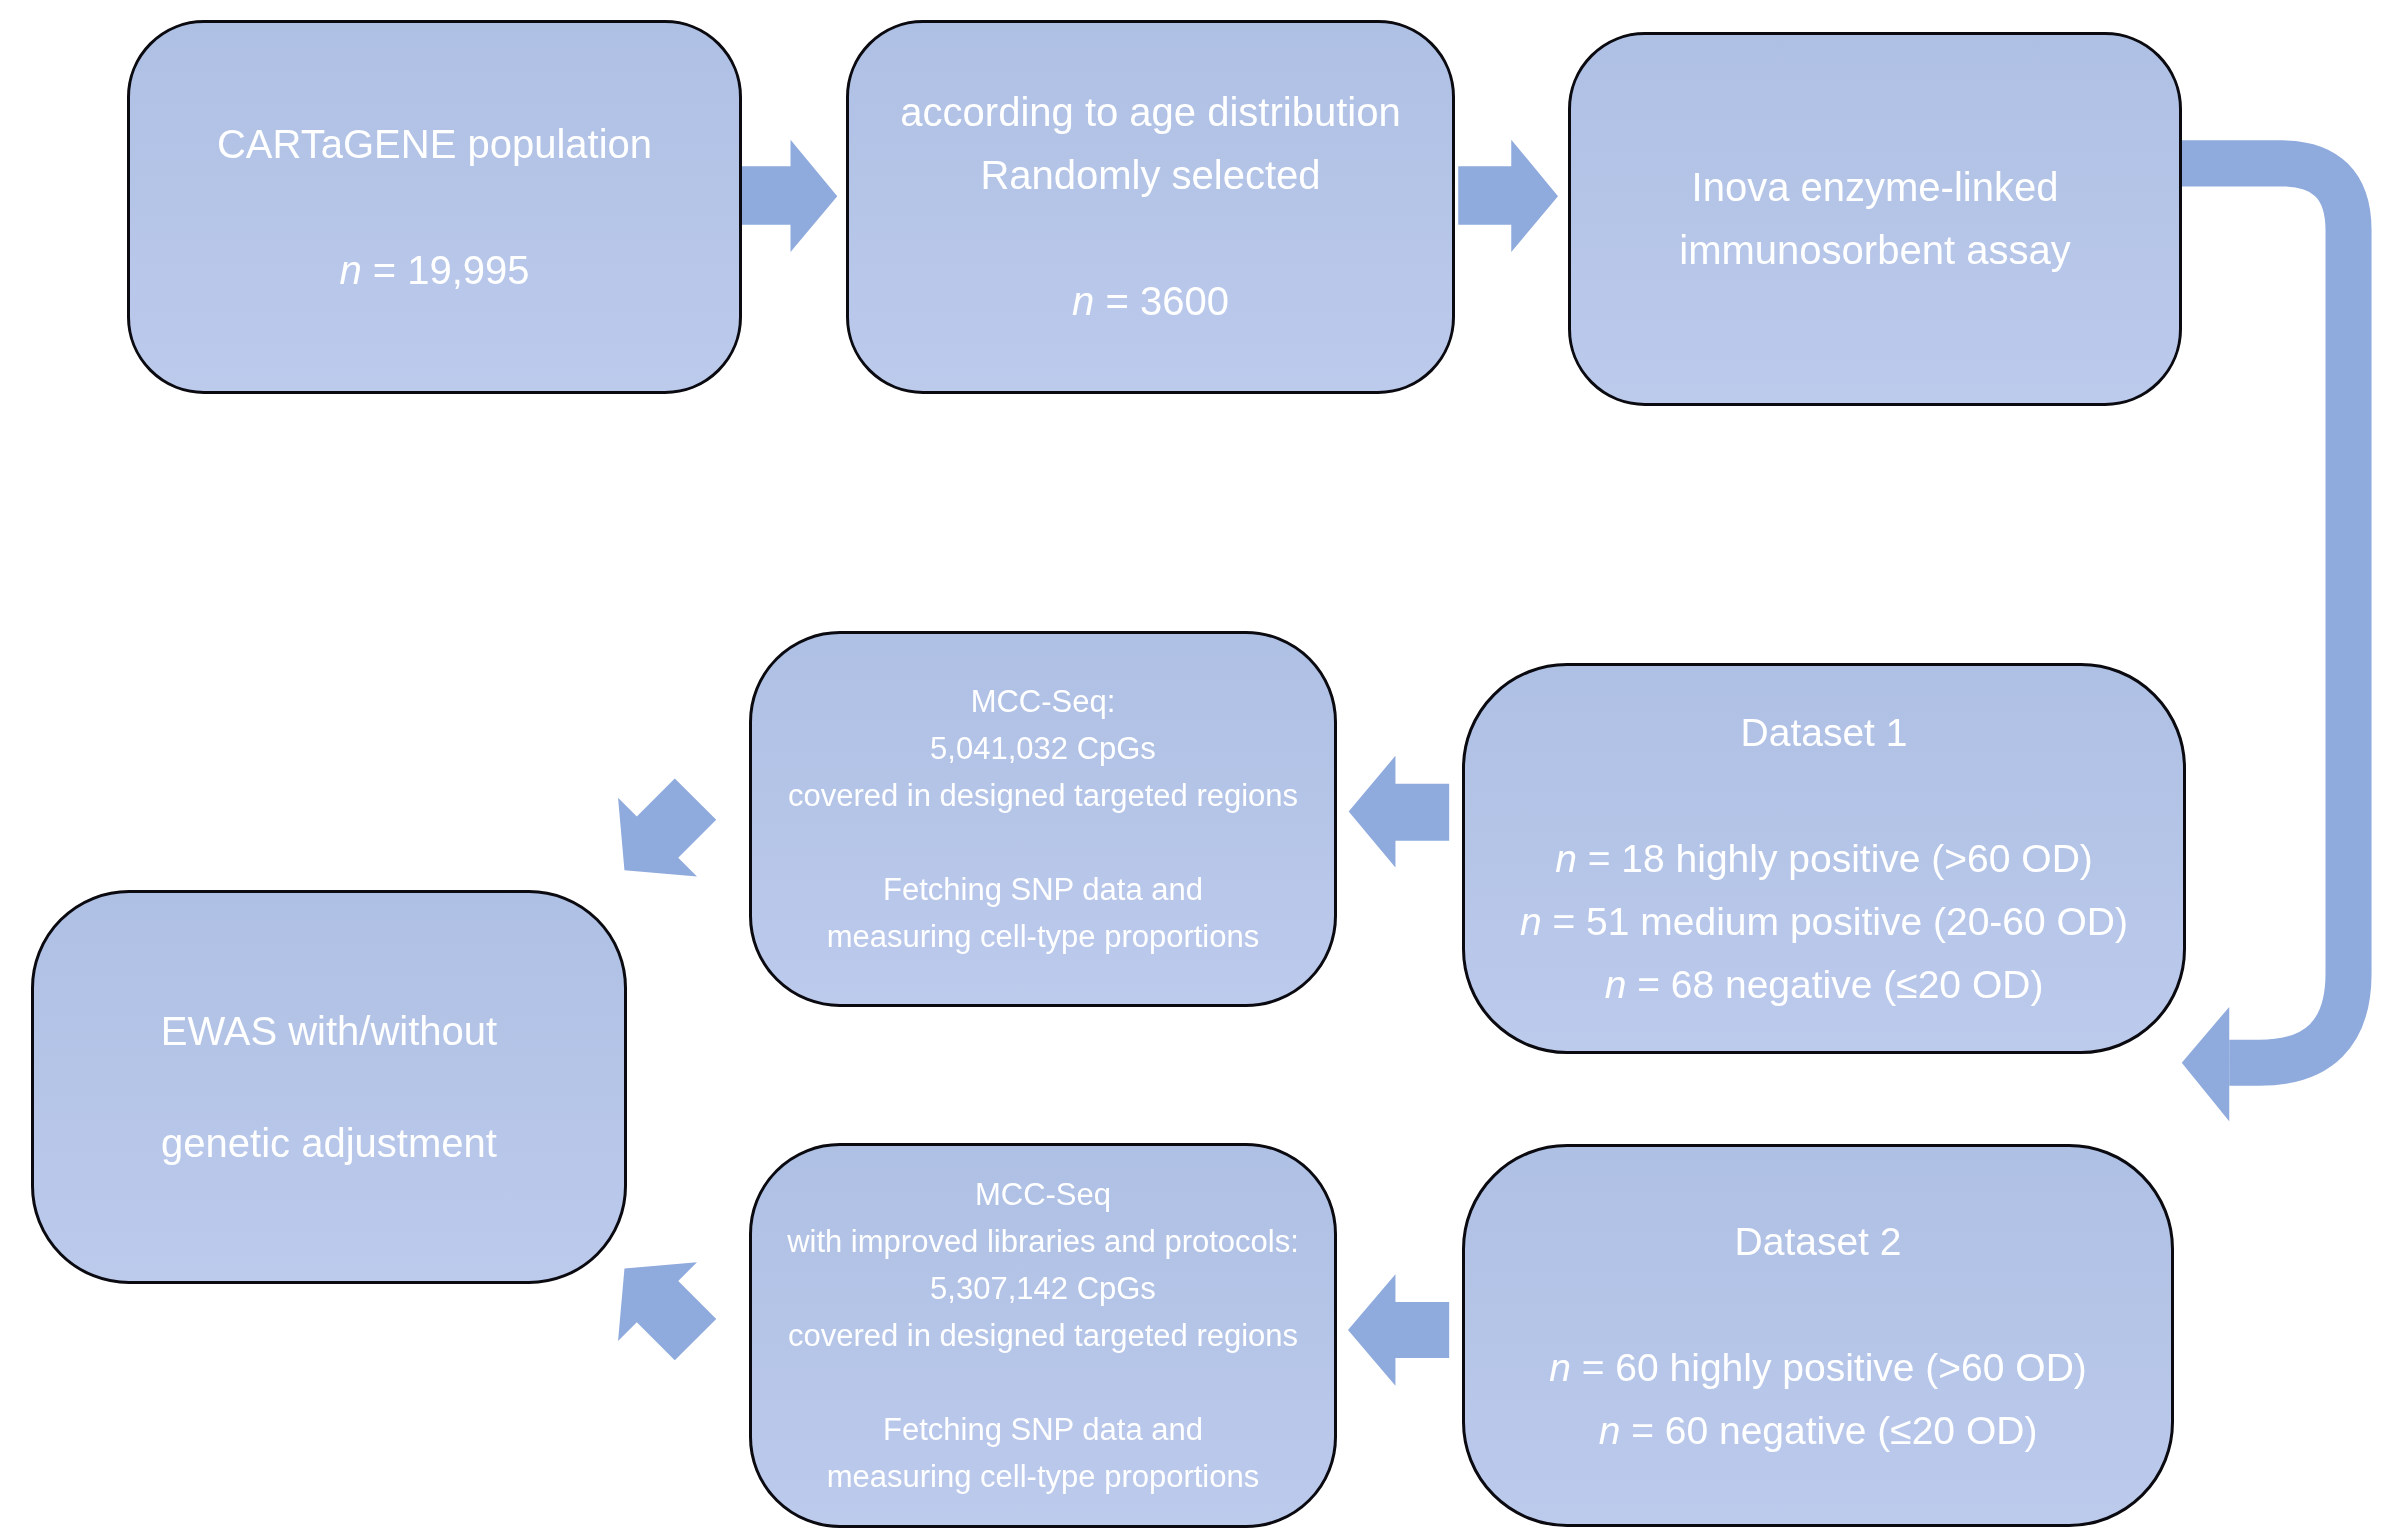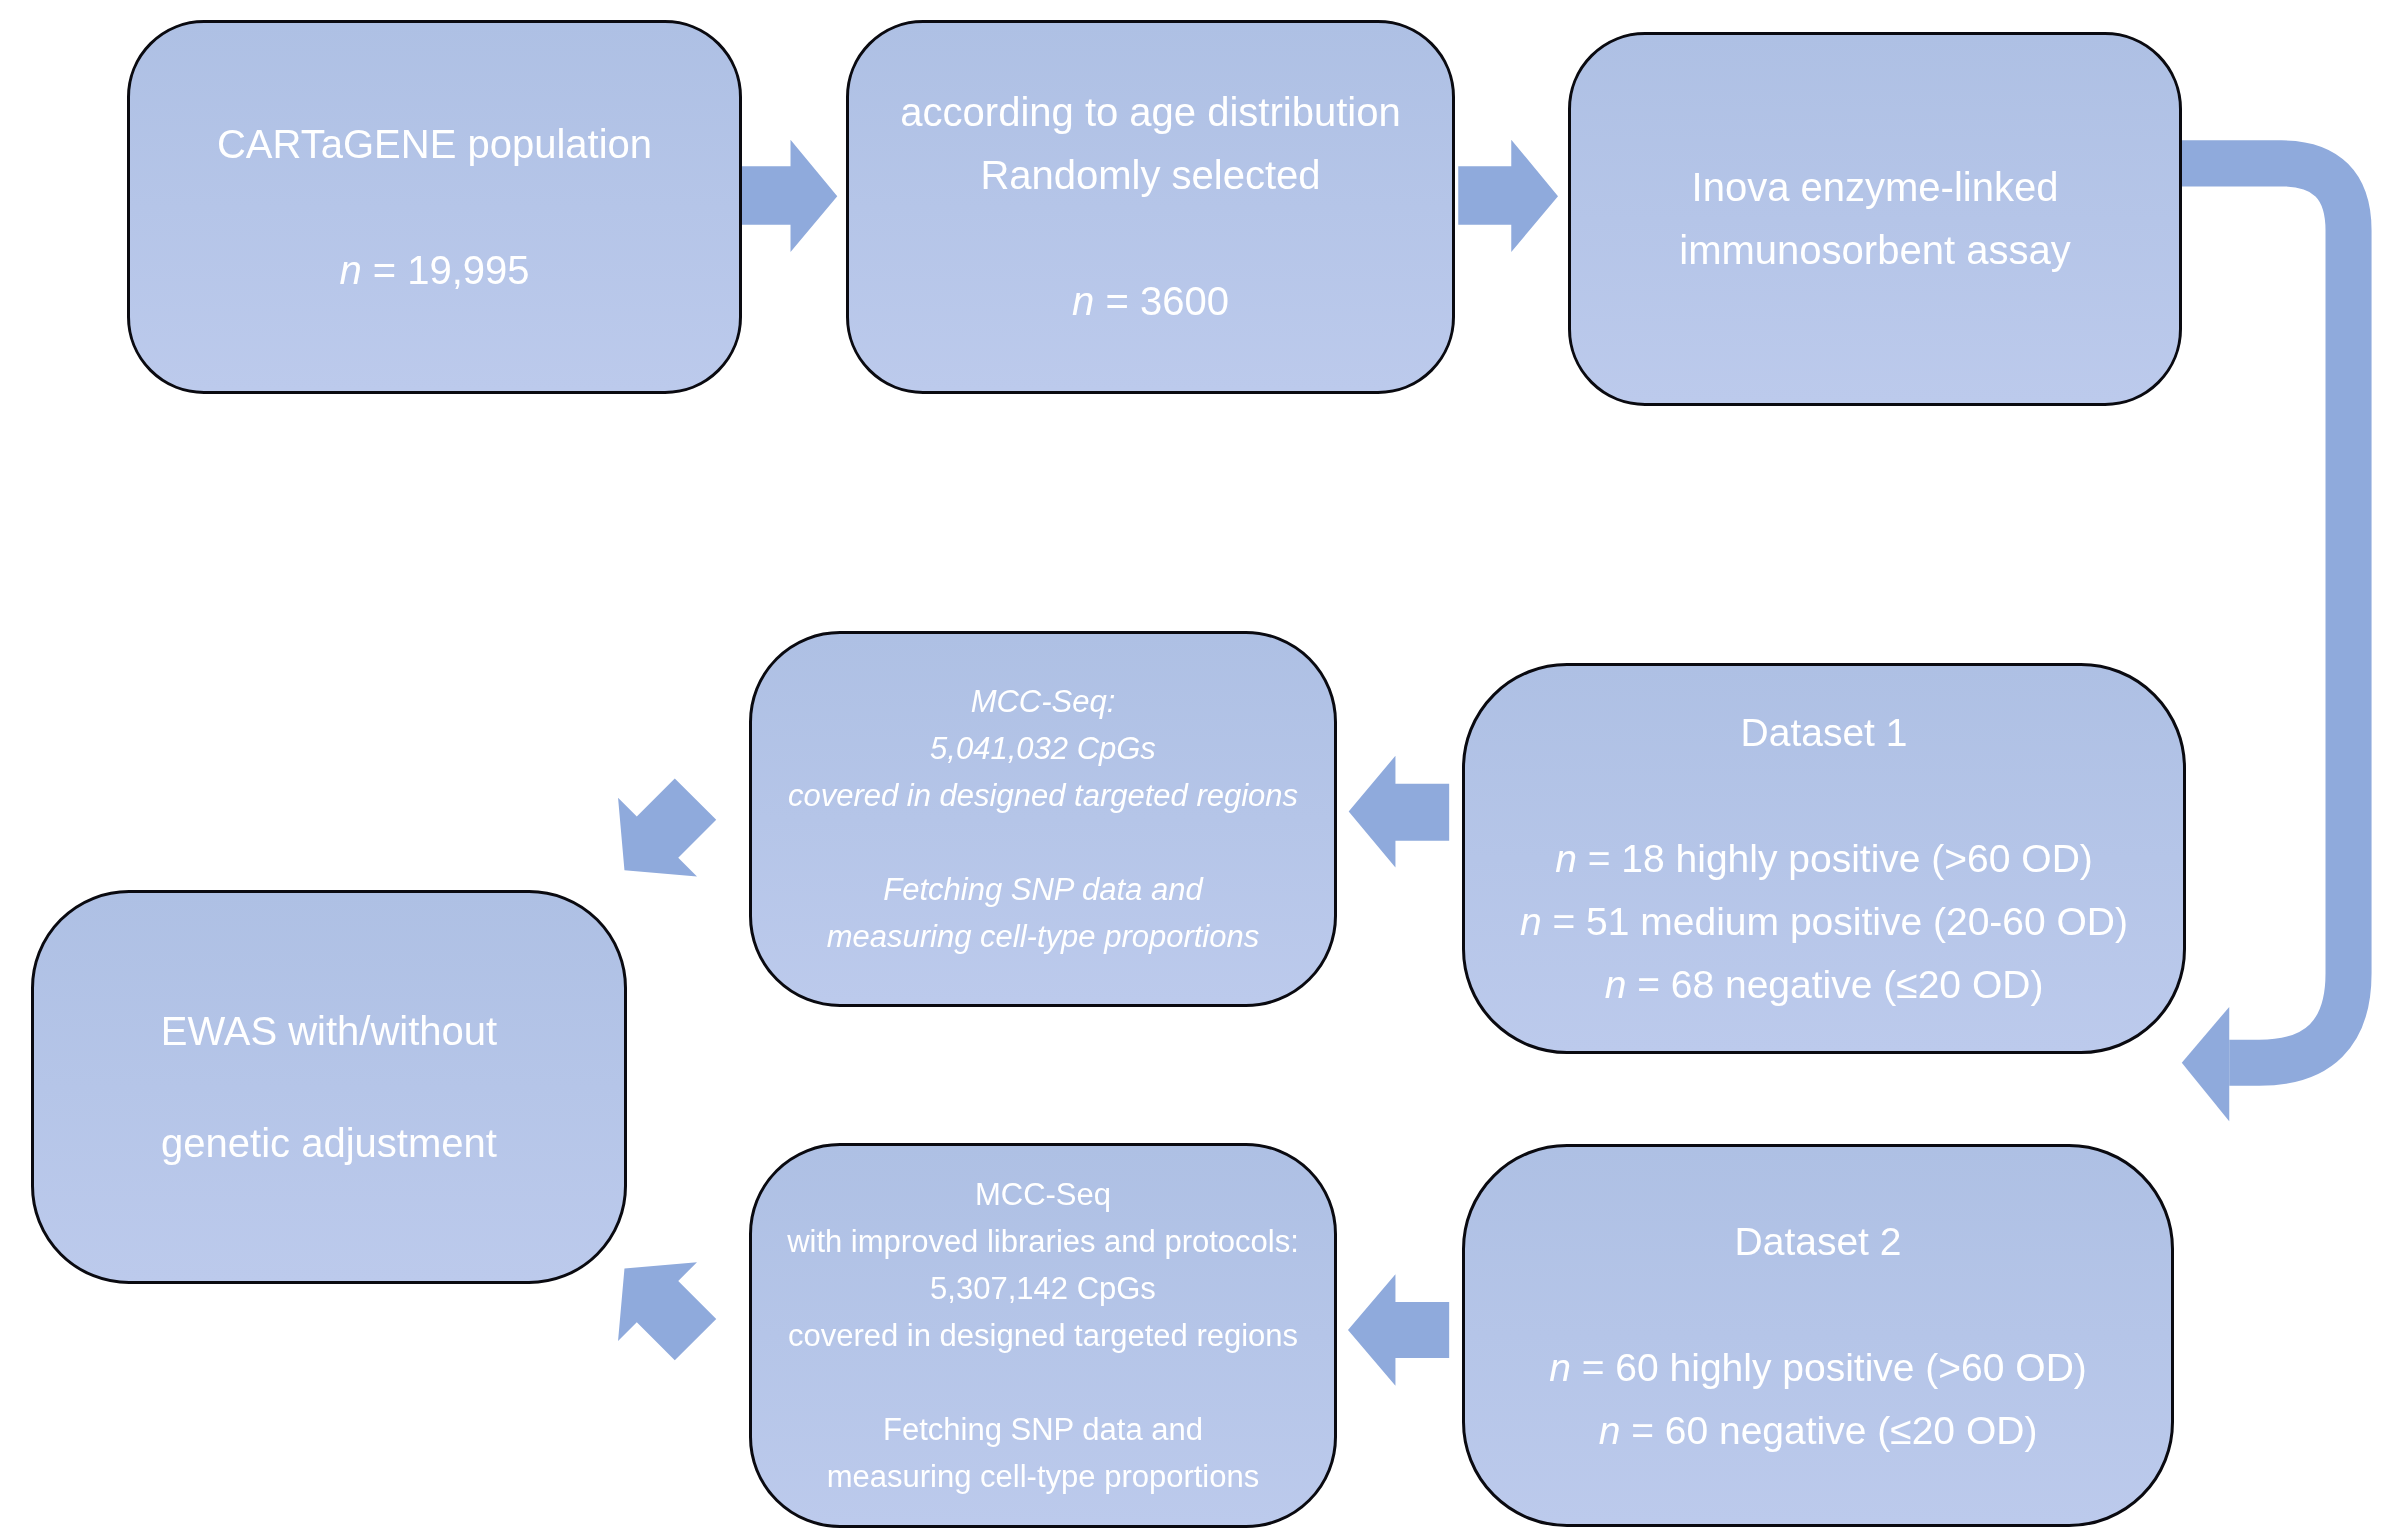--- a/index.html
+++ b/index.html
@@ -68,21 +68,21 @@
     </div>
 
   <div class="box f-data r150" style="left:1462px;top:663px;width:724px;height:391px;">
       <div class="line">Dataset 1</div>
       <div class="line">&nbsp;</div>
       <div class="line"><i>n</i> = 18 highly positive (&gt;60 OD)</div>
       <div class="line"><i>n</i> = 51 medium positive (20-60 OD)</div>
       <div class="line"><i>n</i> = 68 negative (≤20 OD)</div>
     </div>
 
-  <div class="box f-mcc r130" style="left:749px;top:631px;width:588px;height:376px;font-style:italic;">
+  <div class="box f-mcc r130" style="left:749px;top:631px;width:588px;height:376px;">
       <div class="line">MCC-Seq:</div>
       <div class="line">5,041,032 CpGs</div>
       <div class="line">covered in designed targeted regions</div>
       <div class="line">&nbsp;</div>
       <div class="line">Fetching SNP data and</div>
       <div class="line">measuring cell-type proportions</div>
     </div>
 
   <div class="box f-ewas r140" style="left:31px;top:890px;width:596px;height:394px;">
       <div class="line">EWAS with/without</div>

